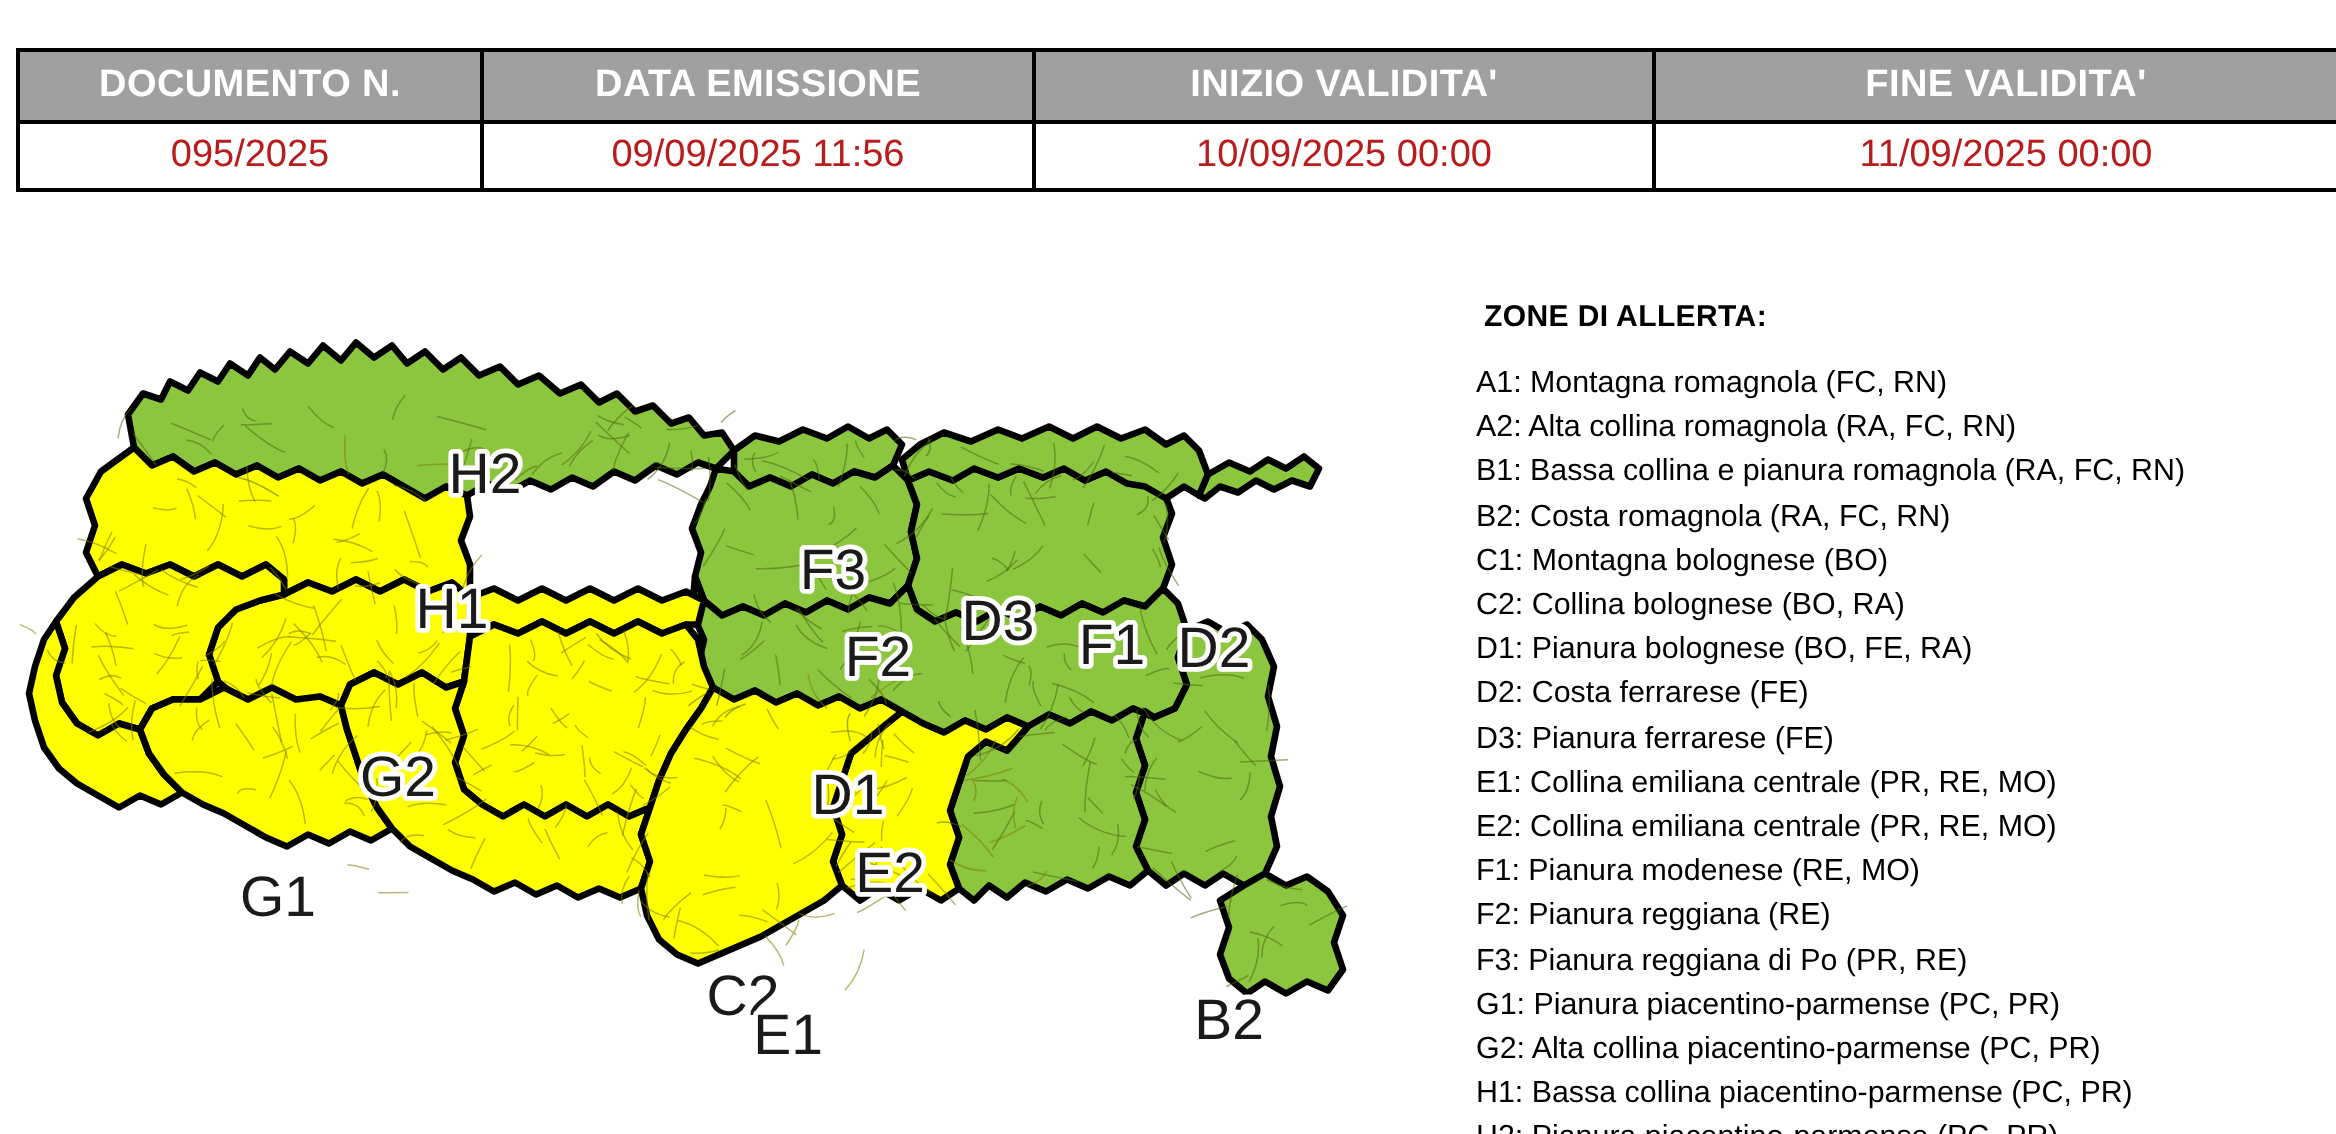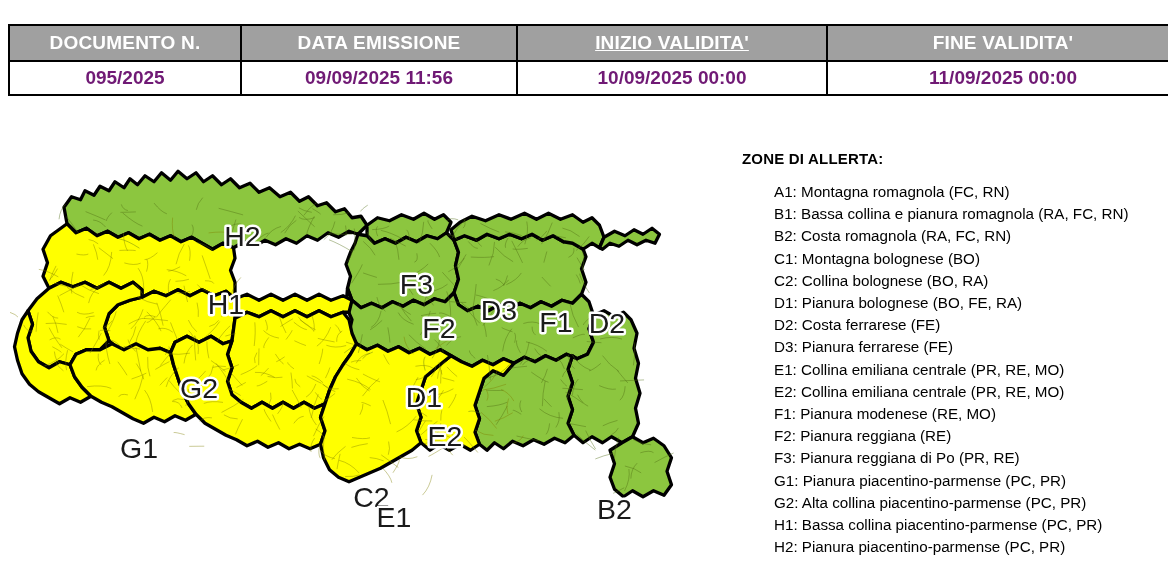--- a/index.html
+++ b/index.html
@@ -36,29 +36,29 @@
   #doc-table th {
     background: #a0a0a0;
     color: #ffffff;
     font-weight: bold;
     letter-spacing: 0.2px;
     height: 34px;
     line-height: 34px;
   }
   #doc-table td {
     background: #ffffff;
-    color: #701a75;
-    font-weight: bold;
+    color: #b91c1c;
+    font-weight: normal;
     height: 32px;
     line-height: 32px;
     text-align: center;
   }
   .col-doc  { width: 232px; }
   .col-data { width: 276px; }
-  .col-ini  { width: 310px; text-decoration: underline; }
+  .col-ini  { width: 310px; }
   .col-fine { width: 352px; }
 
   
   #map-wrap {
     position: absolute;
     left: 10px;
     top: 150px;
     width: 720px;
     height: 410px;
   }
@@ -94,21 +94,20 @@
     color: #000000;
     margin: 0 0 14px 4px;
     letter-spacing: .2px;
   }
   #legend-list { list-style: none; margin: 0; padding: 0; }
   #legend-list li {
     font-size: 15.2px;
     color: #000000;
     line-height: 22.2px;
     white-space: nowrap;
-    margin-left: 36px;
   }
 </style>
 </head>
 <body>
 
 <div id="page">
 
   <table id="doc-table">
     <thead>
       <tr>
@@ -601,20 +600,21 @@
           <text x="144" y="104" class="zone-label">H1</text>
           <text x="155" y="59" class="zone-label">H2</text>
         </g>
     </svg>
   </div>
 
   <div id="legend">
     <div id="legend-title">ZONE DI ALLERTA:</div>
     <ul id="legend-list">
         <li>A1: Montagna romagnola (FC, RN)</li>
+        <li>A2: Alta collina romagnola (RA, FC, RN)</li>
         <li>B1: Bassa collina e pianura romagnola (RA, FC, RN)</li>
         <li>B2: Costa romagnola (RA, FC, RN)</li>
         <li>C1: Montagna bolognese (BO)</li>
         <li>C2: Collina bolognese (BO, RA)</li>
         <li>D1: Pianura bolognese (BO, FE, RA)</li>
         <li>D2: Costa ferrarese (FE)</li>
         <li>D3: Pianura ferrarese (FE)</li>
         <li>E1: Collina emiliana centrale (PR, RE, MO)</li>
         <li>E2: Collina emiliana centrale (PR, RE, MO)</li>
         <li>F1: Pianura modenese (RE, MO)</li>

